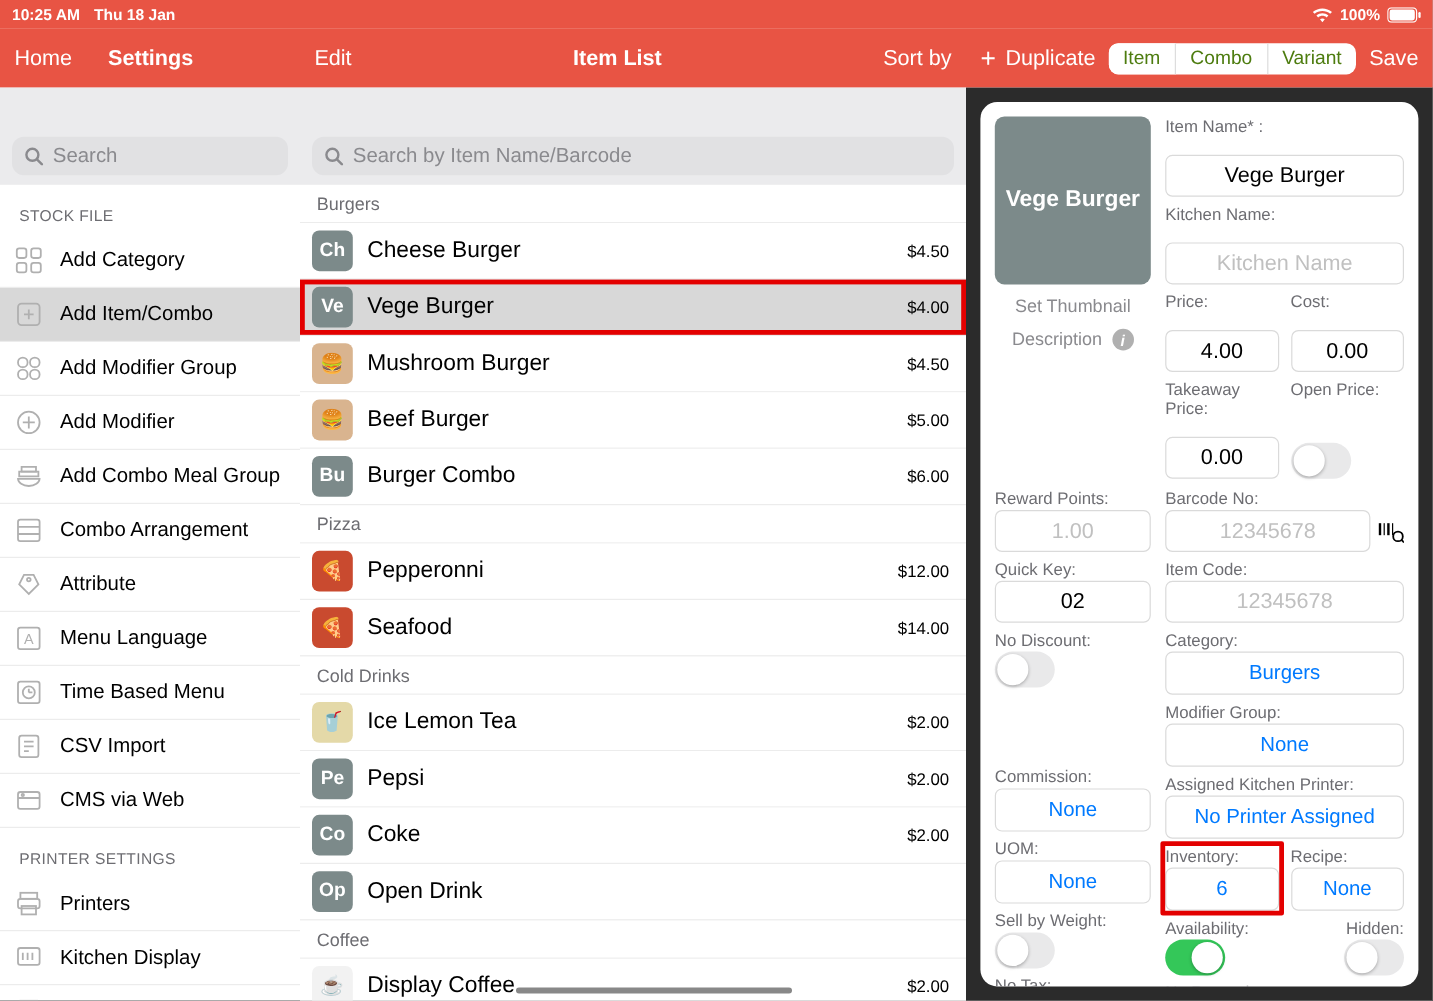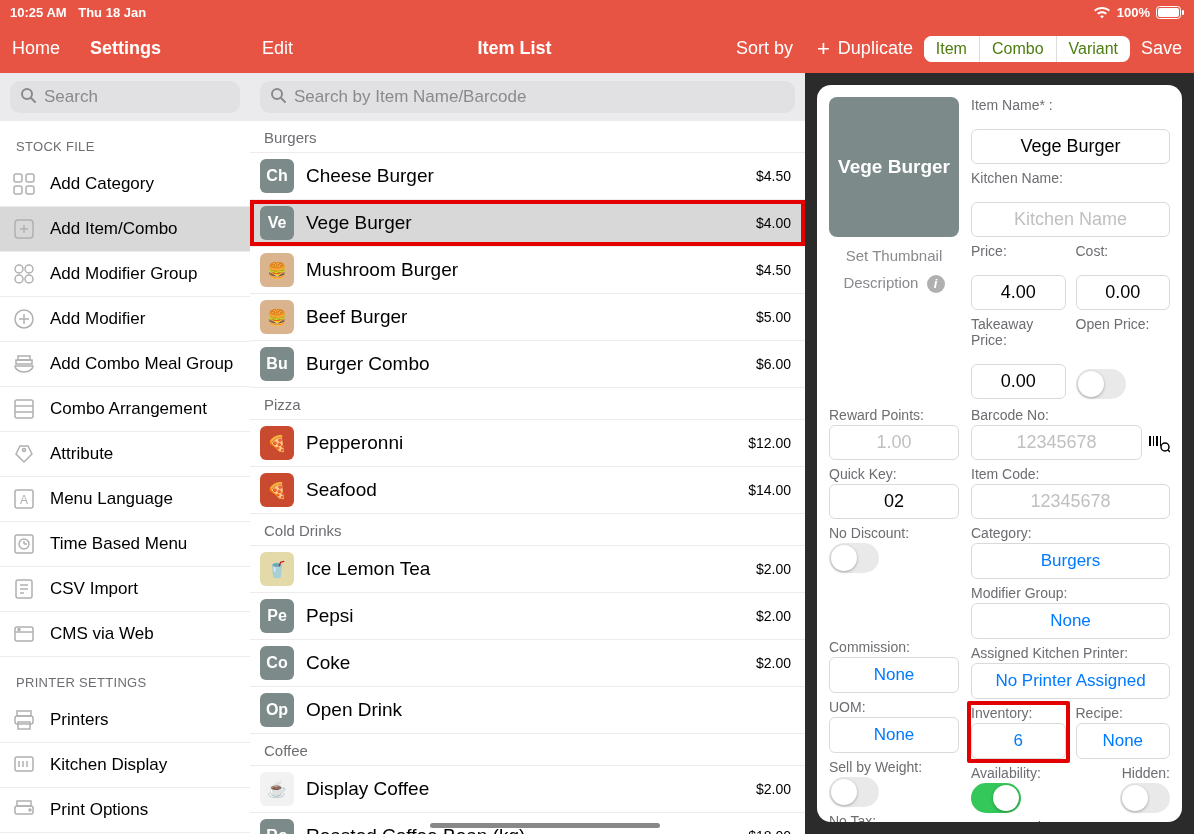--- a/index.html
+++ b/index.html
@@ -32,21 +32,21 @@
   .topbar { background: var(--red); color:#fff; height:49px; display:flex; align-items:center; padding: 0 12px; justify-content:space-between; font-size:18px;}
   .topbar .title-left { display:flex; gap:30px; align-items:center;}
   .topbar .plain { color:#fff; font-weight:400; }
   .topbar .bold  { color:#fff; font-weight:700; }
   .topbar-middle .center-title { font-weight:600; flex:1; text-align:center;}
   .topbar-right { display:flex; align-items:center; gap:10px; }
   .plus-icon { font-size:22px; font-weight:300; margin-right:4px;}
   
   
   .search-bar { background: #EBEBED; padding:8px 10px; }
-  .search-input-wrap { background:#E1E1E3; border-radius:10px; display:flex; padding:6px 10px; gap:8px;}
+  .search-input-wrap { background:#E1E1E3; border-radius:10px; display:flex; align-items:center; padding:6px 10px; gap:8px;margin-top:33px;}
   .search-input-wrap input { border:none; background:transparent; outline:none; font-size:17px; color:#000; flex:1;}
   .search-input-wrap input::placeholder { color:#8A8A8E;}
   .search-icon-glyph { color:#8A8A8E; font-size:16px;}
 
   
   .side-section-header { font-size:13px; font-weight:400; color:#6D6D72; padding: 18px 16px 8px; letter-spacing:0.3px;}
   .side-item { display:flex; align-items:center; gap:14px; padding: 10px 12px; font-size:17px; color:#000; border-bottom:1px solid #ECECEC; cursor:pointer;}
   .side-item.selected { background:#D8D8D8;}
   .side-item .side-icon { width:24px; height:24px; display:flex; align-items:center; justify-content:center; color:#B0B0B0;}
   .sidebar-scroll { overflow:hidden; flex:1;}

